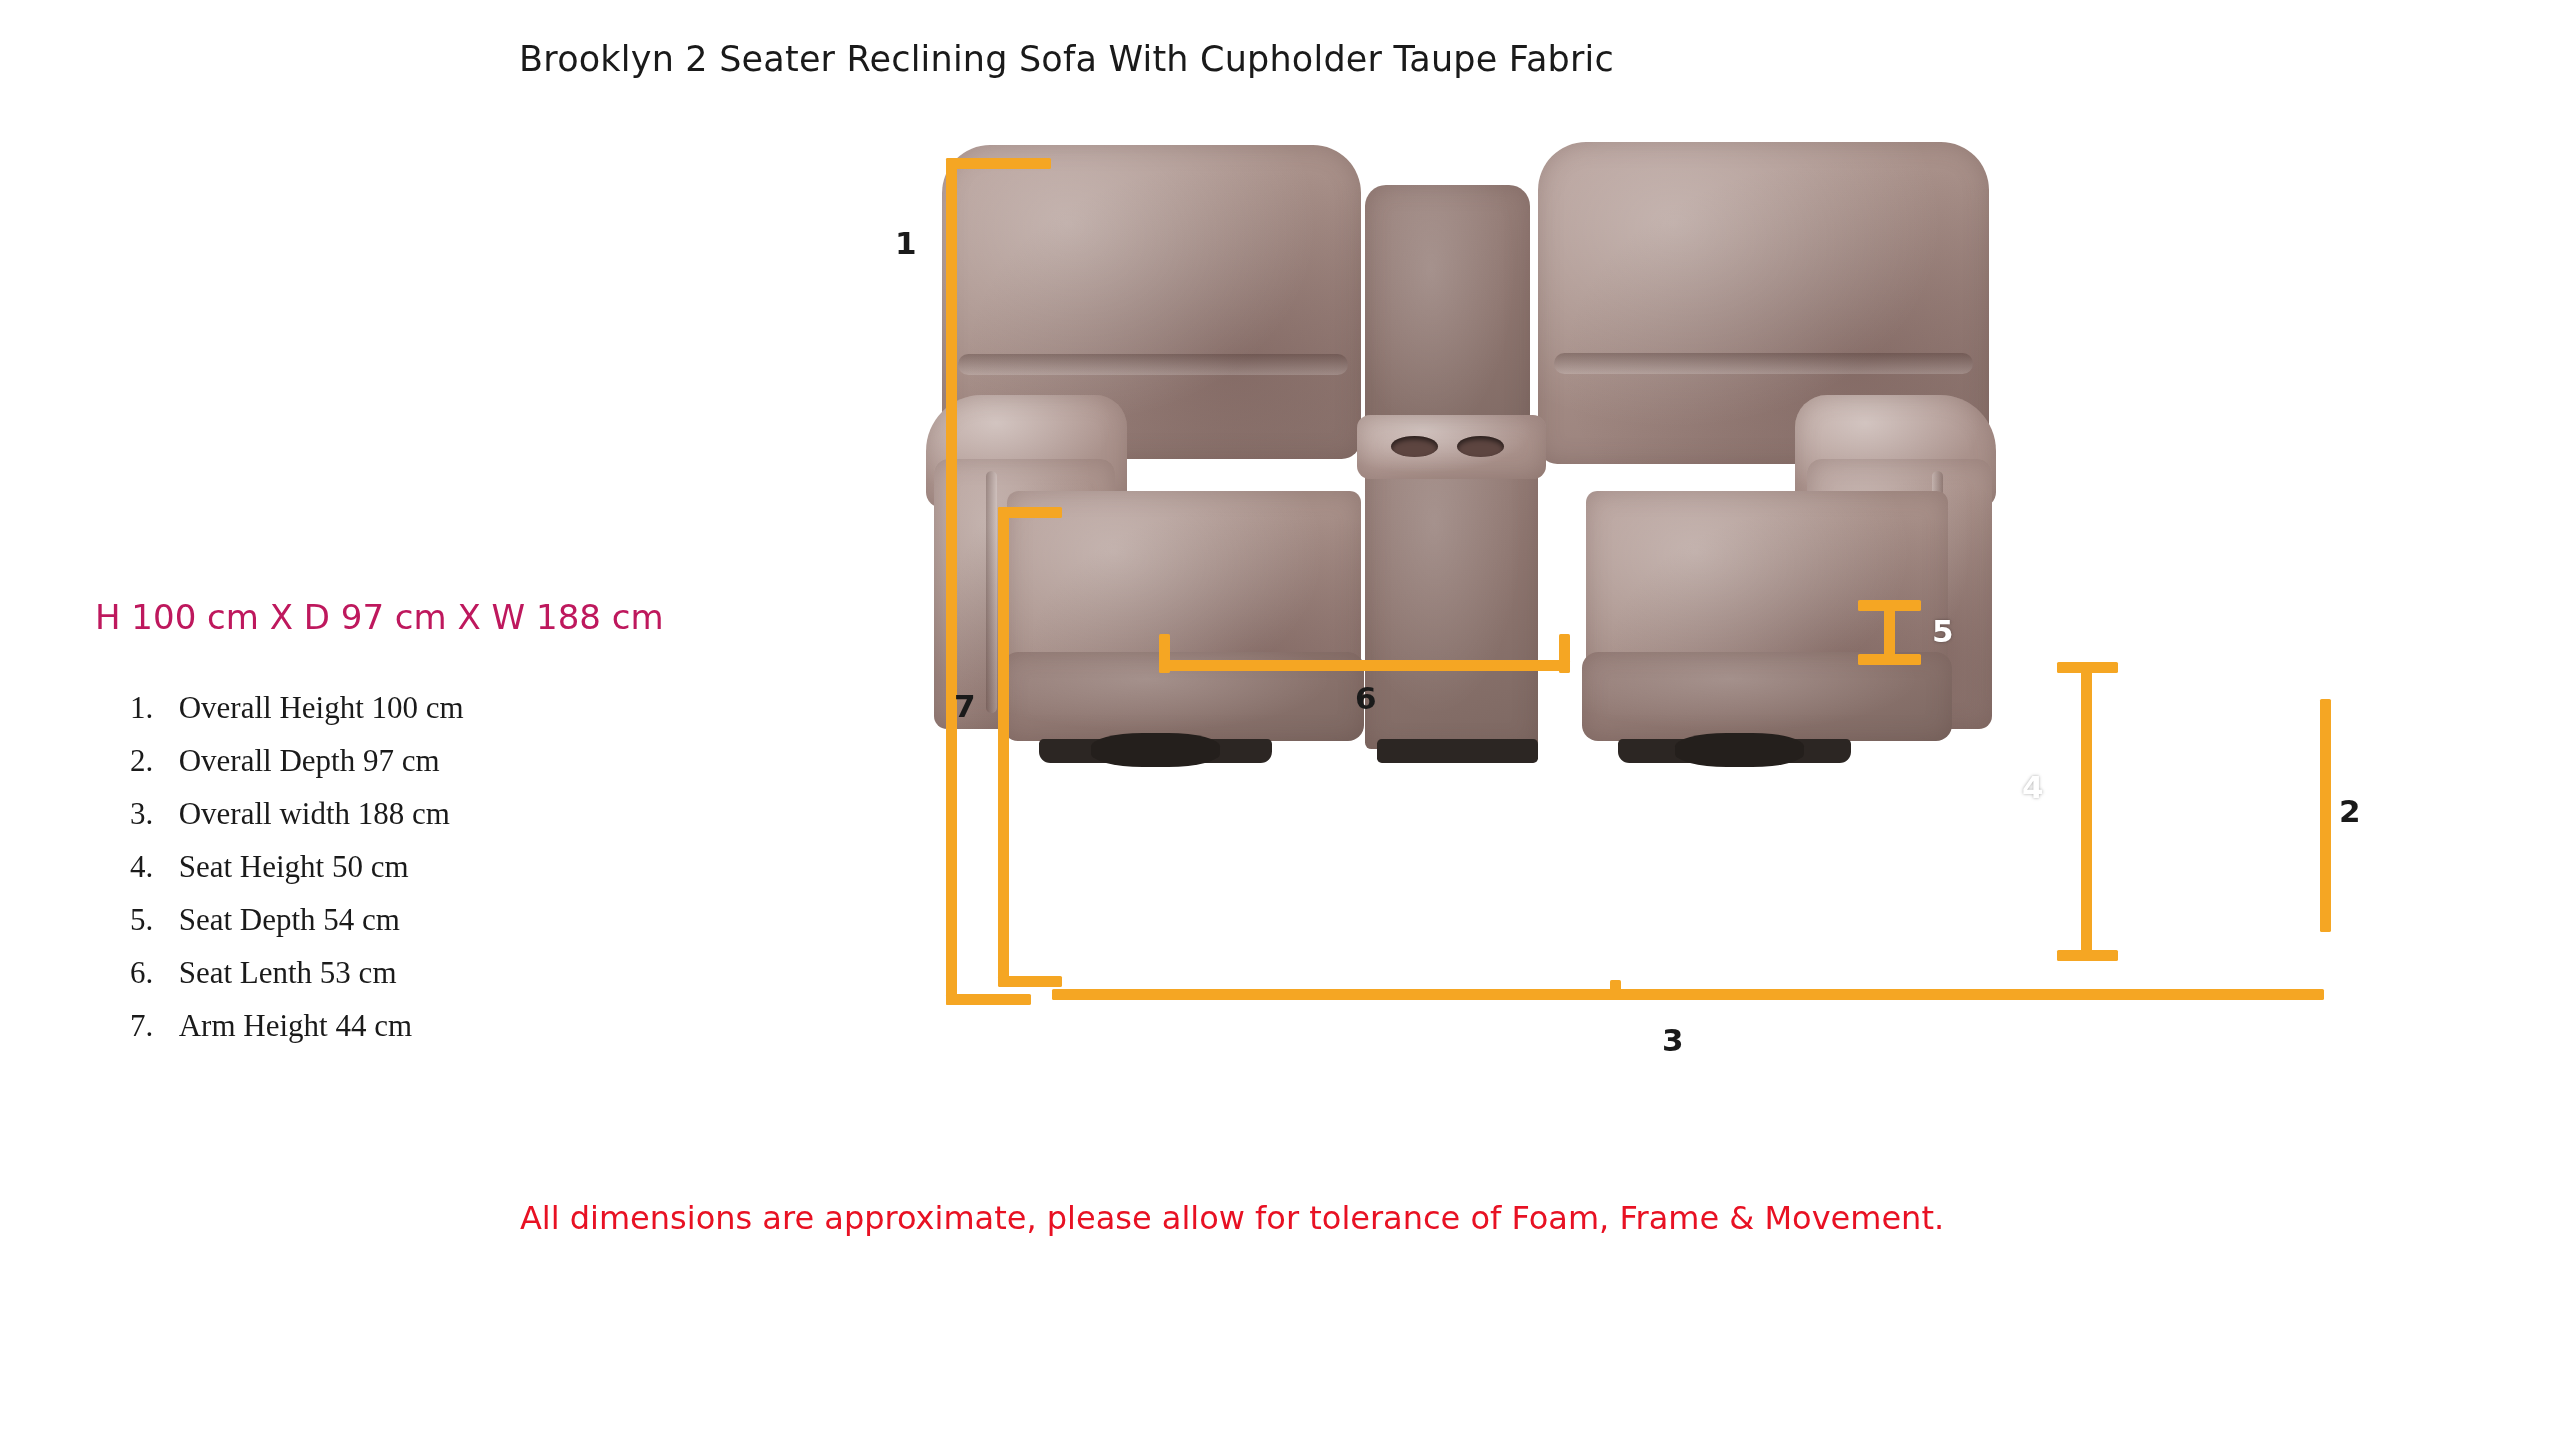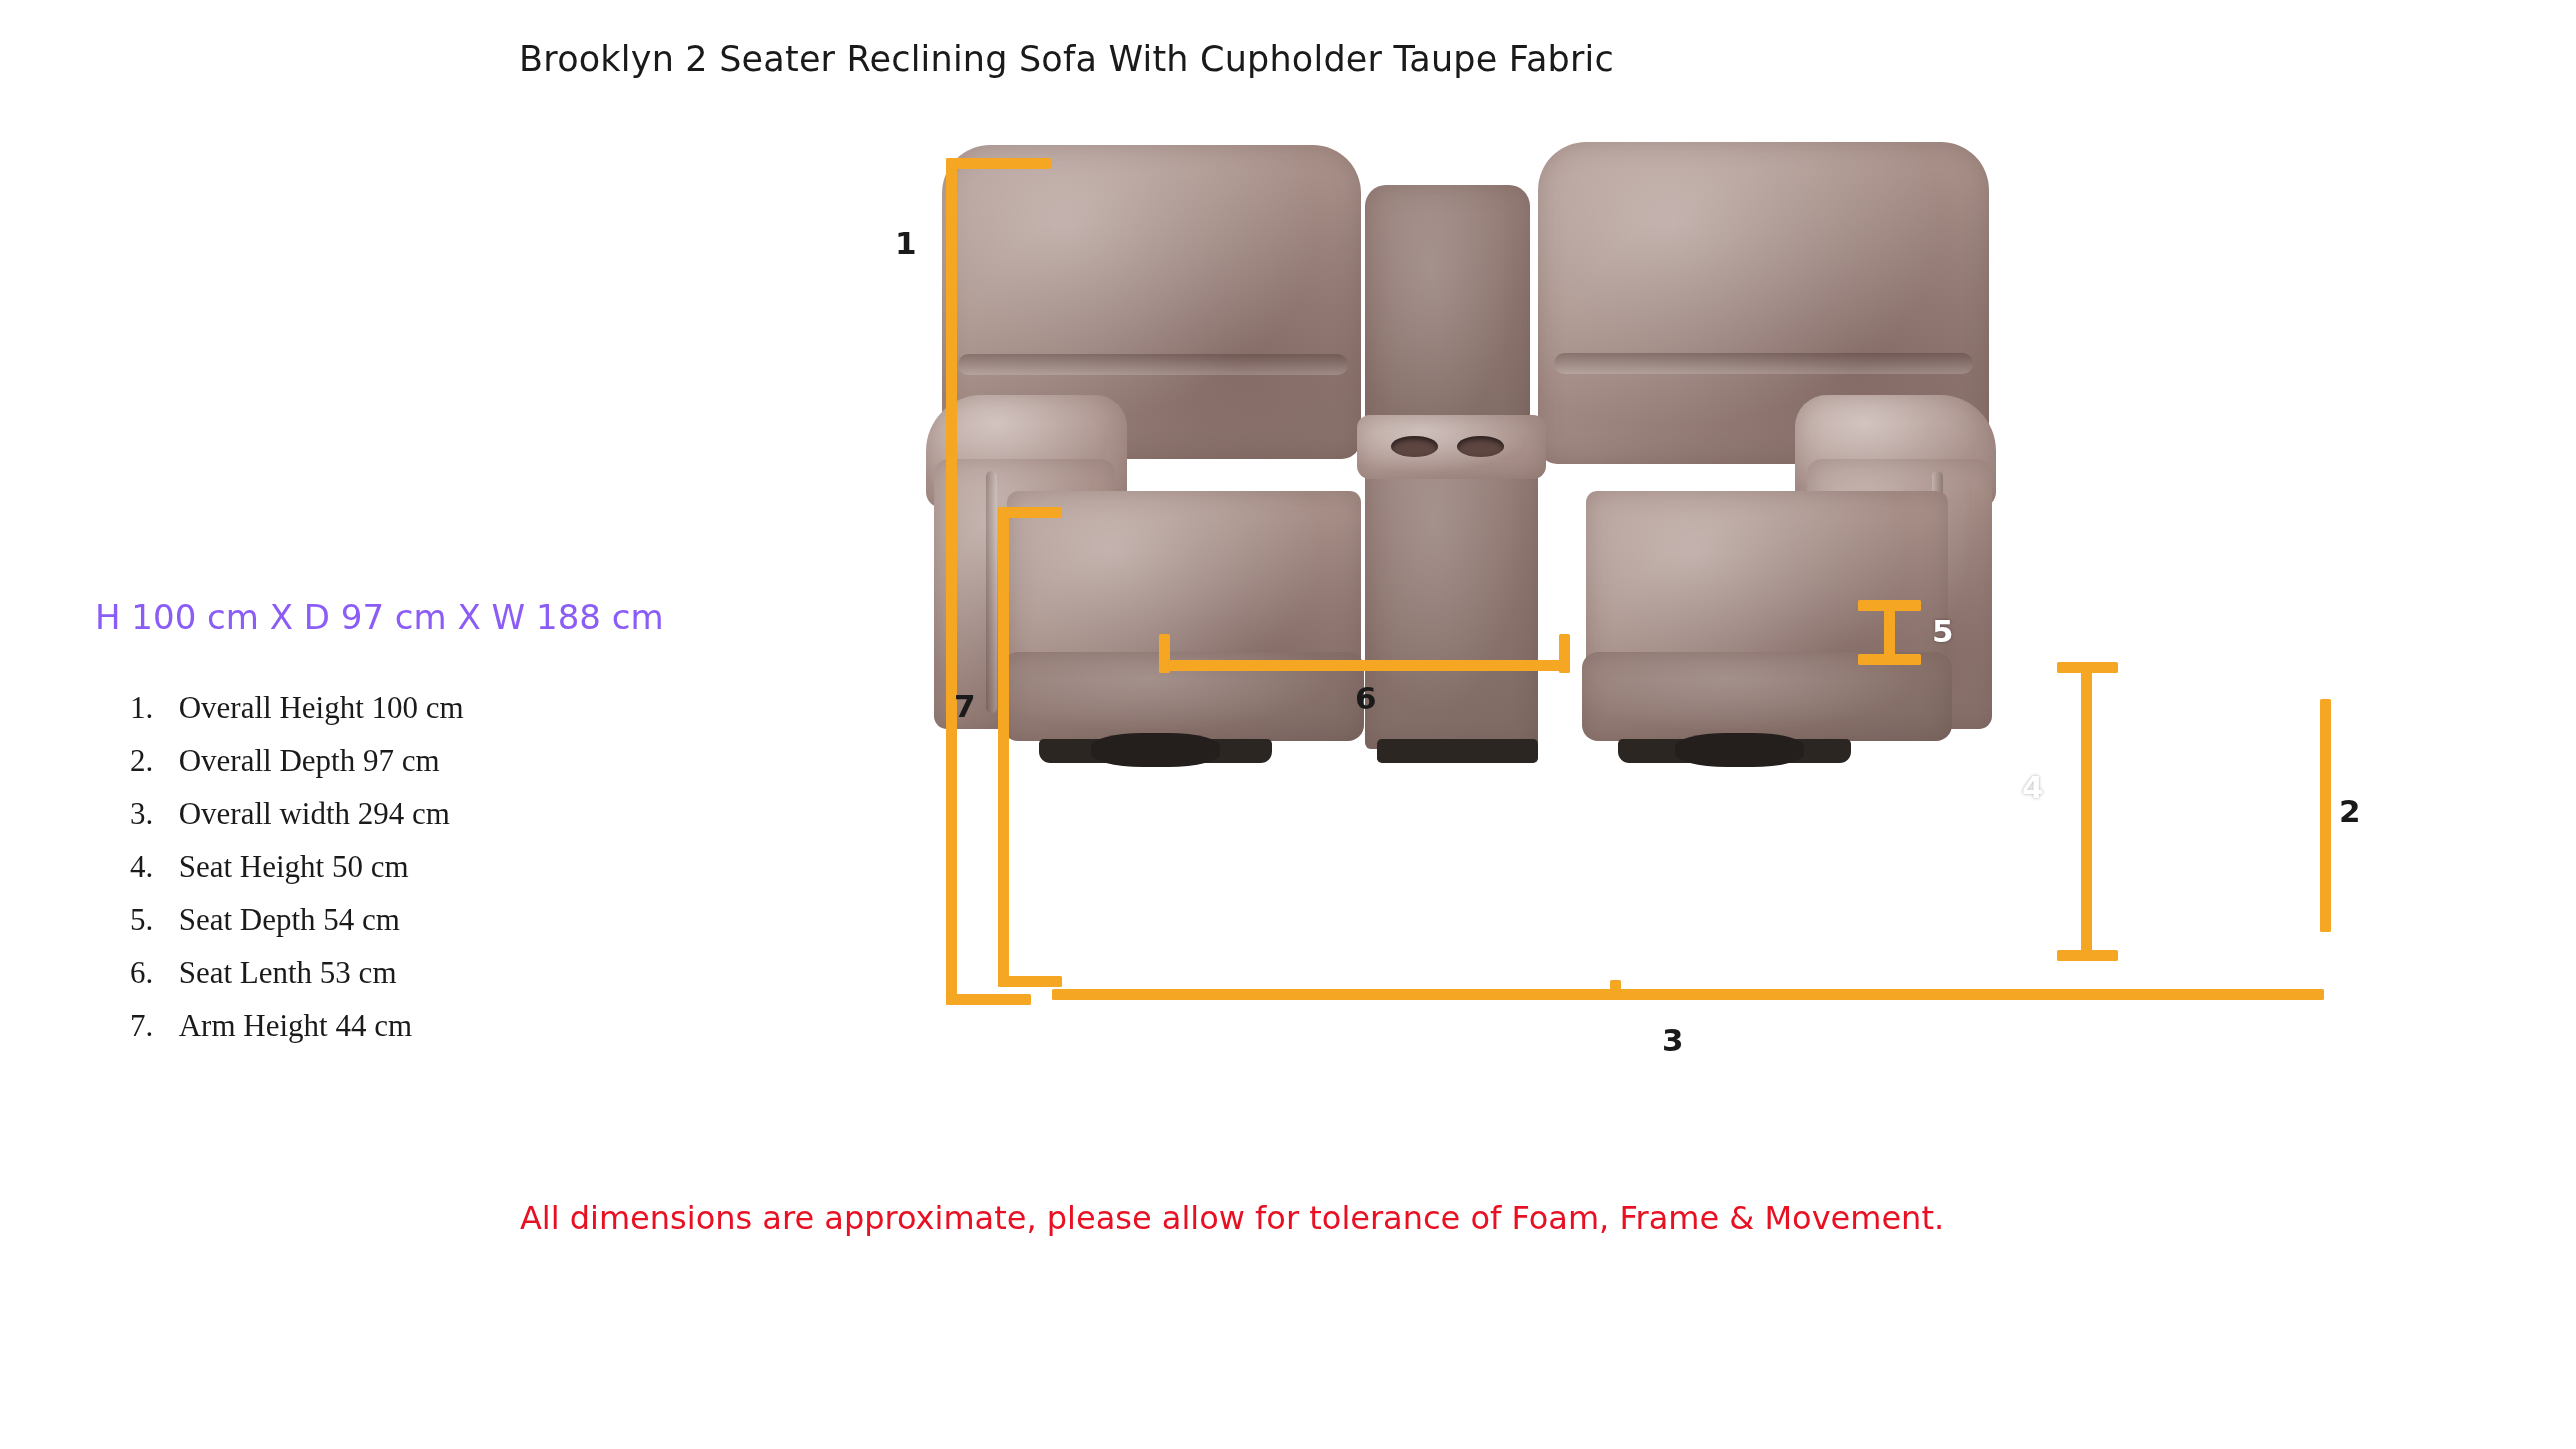--- a/index.html
+++ b/index.html
@@ -35,21 +35,21 @@
     display: inline-block;
     transform: translateX(-149px);
   }
 
   
   .dims-summary {
     position: absolute;
     left: 95px;
     top: 597px;
     font-size: 34px;
-    color: #8b5cf6;
+    color: #be185d;
     white-space: nowrap;
   }
   .dims-list {
     position: absolute;
     left: 105px;
     top: 692px;
     width: 725px;
   }
   .dims-list ol {
     margin: 0;
@@ -276,21 +276,21 @@
   <div class="title">
     <span class="title-inner">Brooklyn 2 Seater Reclining Sofa With Cupholder Taupe Fabric</span>
   </div>
 
   <div class="dims-summary">H 100 cm X D 97 cm X W 188 cm</div>
 
   <div class="dims-list">
     <ol>
       <li>Overall Height 100 cm</li>
       <li>Overall Depth 97 cm</li>
-      <li>Overall width 294 cm</li>
+      <li>Overall width 188 cm</li>
       <li>Seat Height 50 cm</li>
       <li>Seat Depth 54 cm</li>
       <li>Seat Lenth 53 cm</li>
       <li>Arm Height 44 cm</li>
     </ol>
   </div>
 
   <div class="sofa-stage">
     <div class="fabric back-left"></div>
     <div class="fabric back-right"></div>

